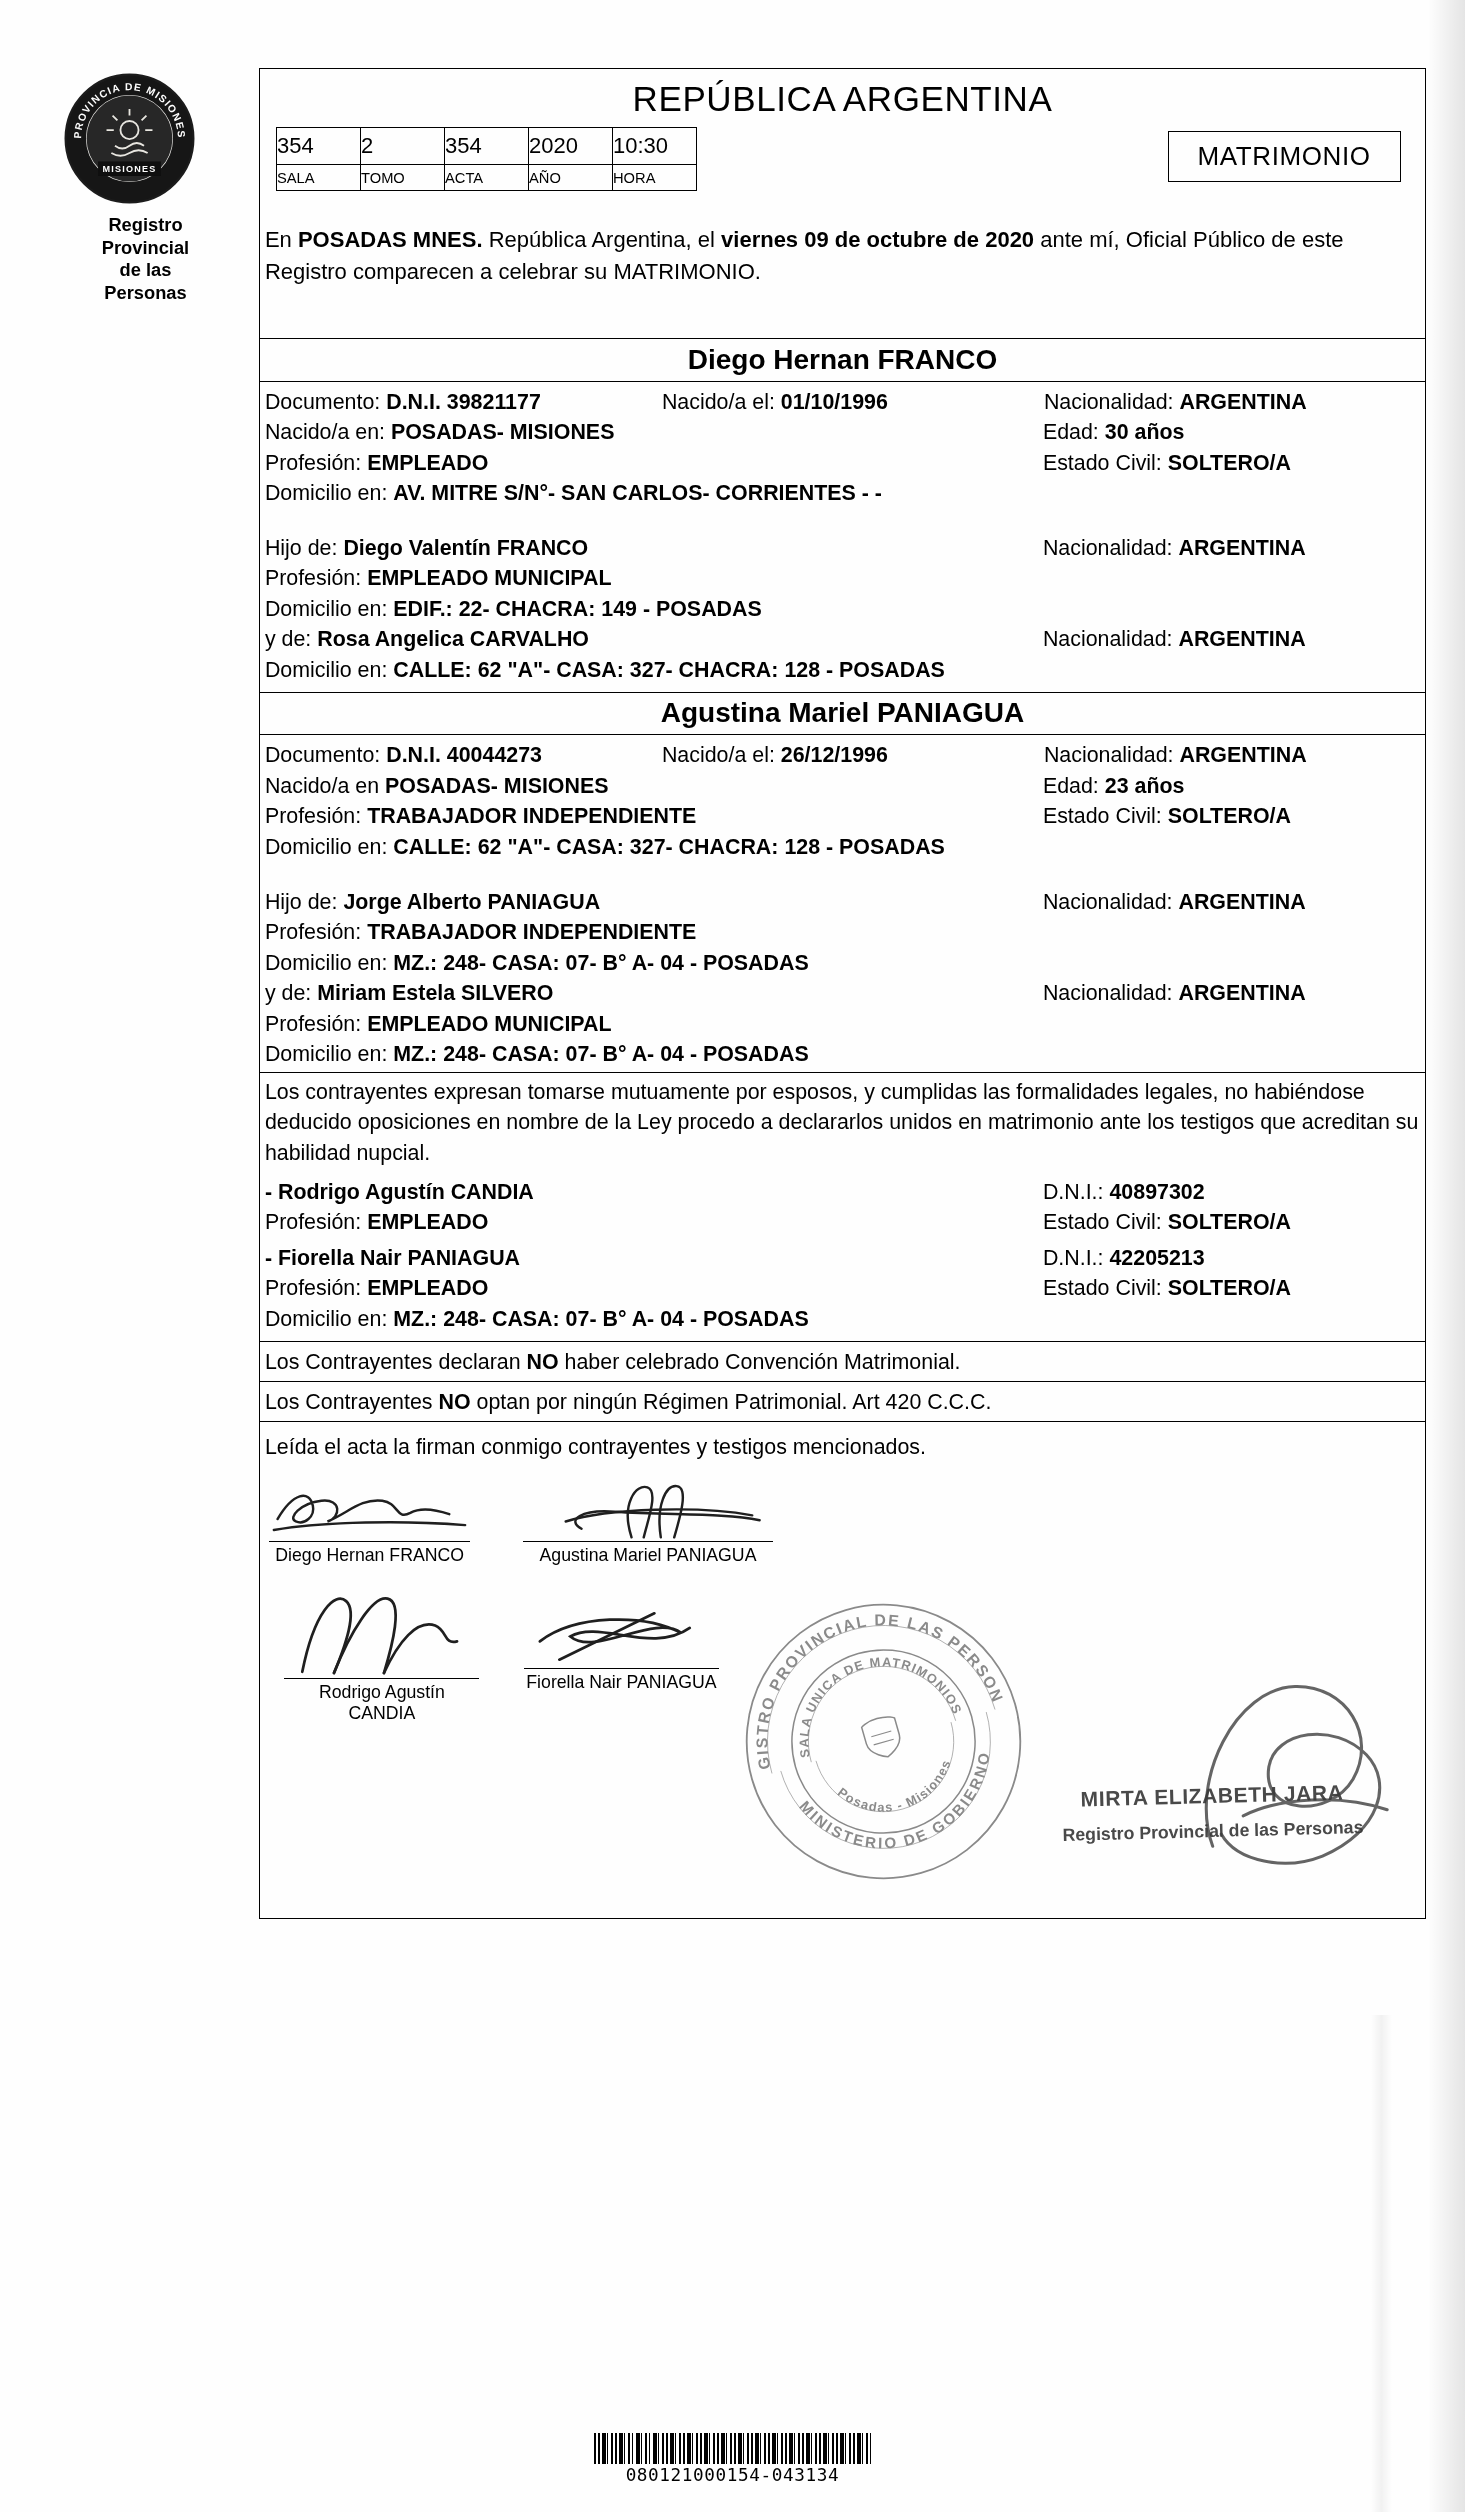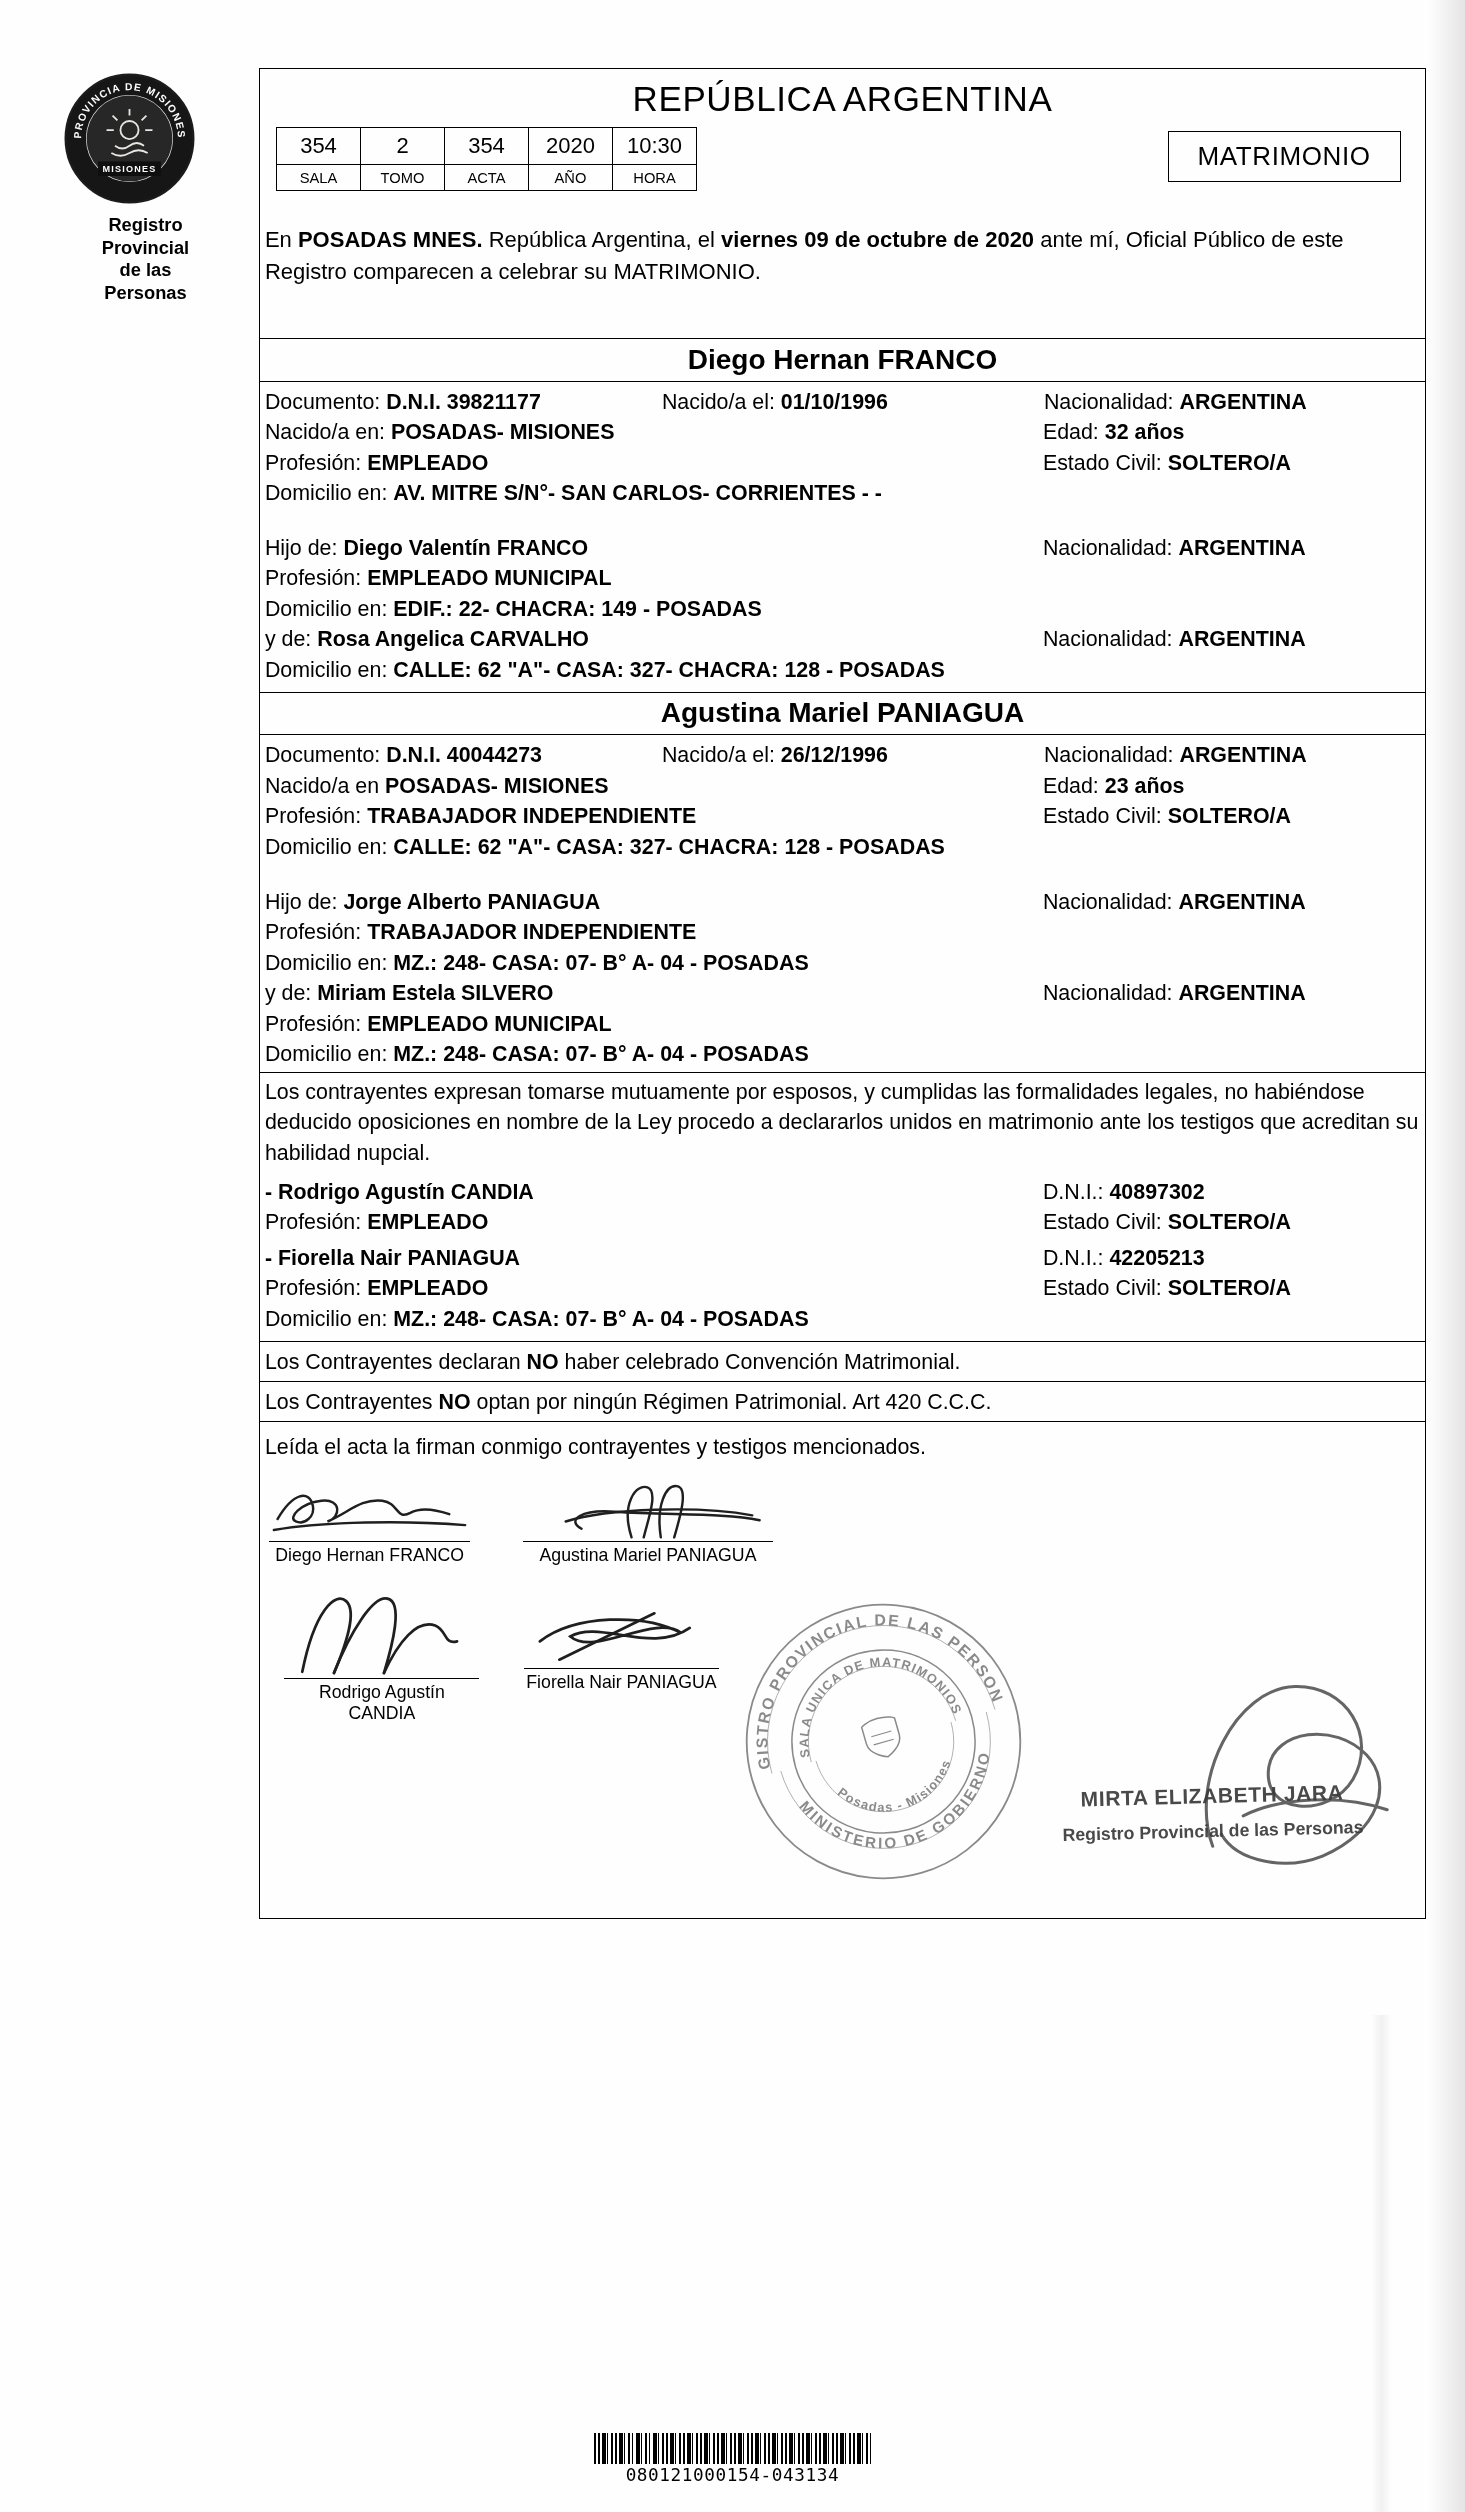--- a/index.html
+++ b/index.html
@@ -20,21 +20,21 @@
   .seal-caption { font-weight:bold; font-size:18.3px; line-height:22.6px; margin-top:7.3px;margin-left:32px; }
 
   
   .main-box { position:absolute; left:259px; top:68px; width:1167px; height:1851px;
     border:1.8px solid #000; background:transparent; }
 
   .doc-title { text-align:center; font-size:35px; letter-spacing:0.6px; padding:9.8px 0 6.1px; }
 
   .header-band { position:relative; height:99px; }
   .folio-table { position:absolute; left:16px; top:2.4px; border-collapse:collapse; }
-  .folio-table td { border:1.8px solid #000; text-align:center; }
+  .folio-table td { border:1.8px solid #000; }
   .folio-table .vals td { width:84px; height:37px; font-size:22px; }
   .folio-table .labs td { height:26px; font-size:14.7px; }
   .matrimonio-box { position:absolute; right:24.4px; top:6.1px; border:1.8px solid #000;
     font-size:26px; padding:9.2px 29px; letter-spacing:0.6px; }
 
   .intro { font-size:22px; line-height:32px; padding:0 4.9px; }
 
   .person-header { border-top:1.8px solid #000; border-bottom:1.8px solid #000; text-align:center;
     font-weight:bold; font-size:28px; padding:4.9px 0; margin-top:50px; }
   .person-header.tight { margin-top:3.7px; }
@@ -162,21 +162,21 @@
           <b>ARGENTINA</b>
         </span>
       </div>
       <div class="fr">
         <span class="f cw">
           <span>Nacido/a en:</span>
           <b>POSADAS- MISIONES</b>
         </span>
         <span class="f grow">
           <span>Edad:</span>
-          <b>32 años</b>
+          <b>30 años</b>
         </span>
       </div>
       <div class="fr">
         <span class="f cw">
           <span>Profesión:</span>
           <b>EMPLEADO</b>
         </span>
         <span class="f grow">
           <span>Estado Civil:</span>
           <b>SOLTERO/A</b>

